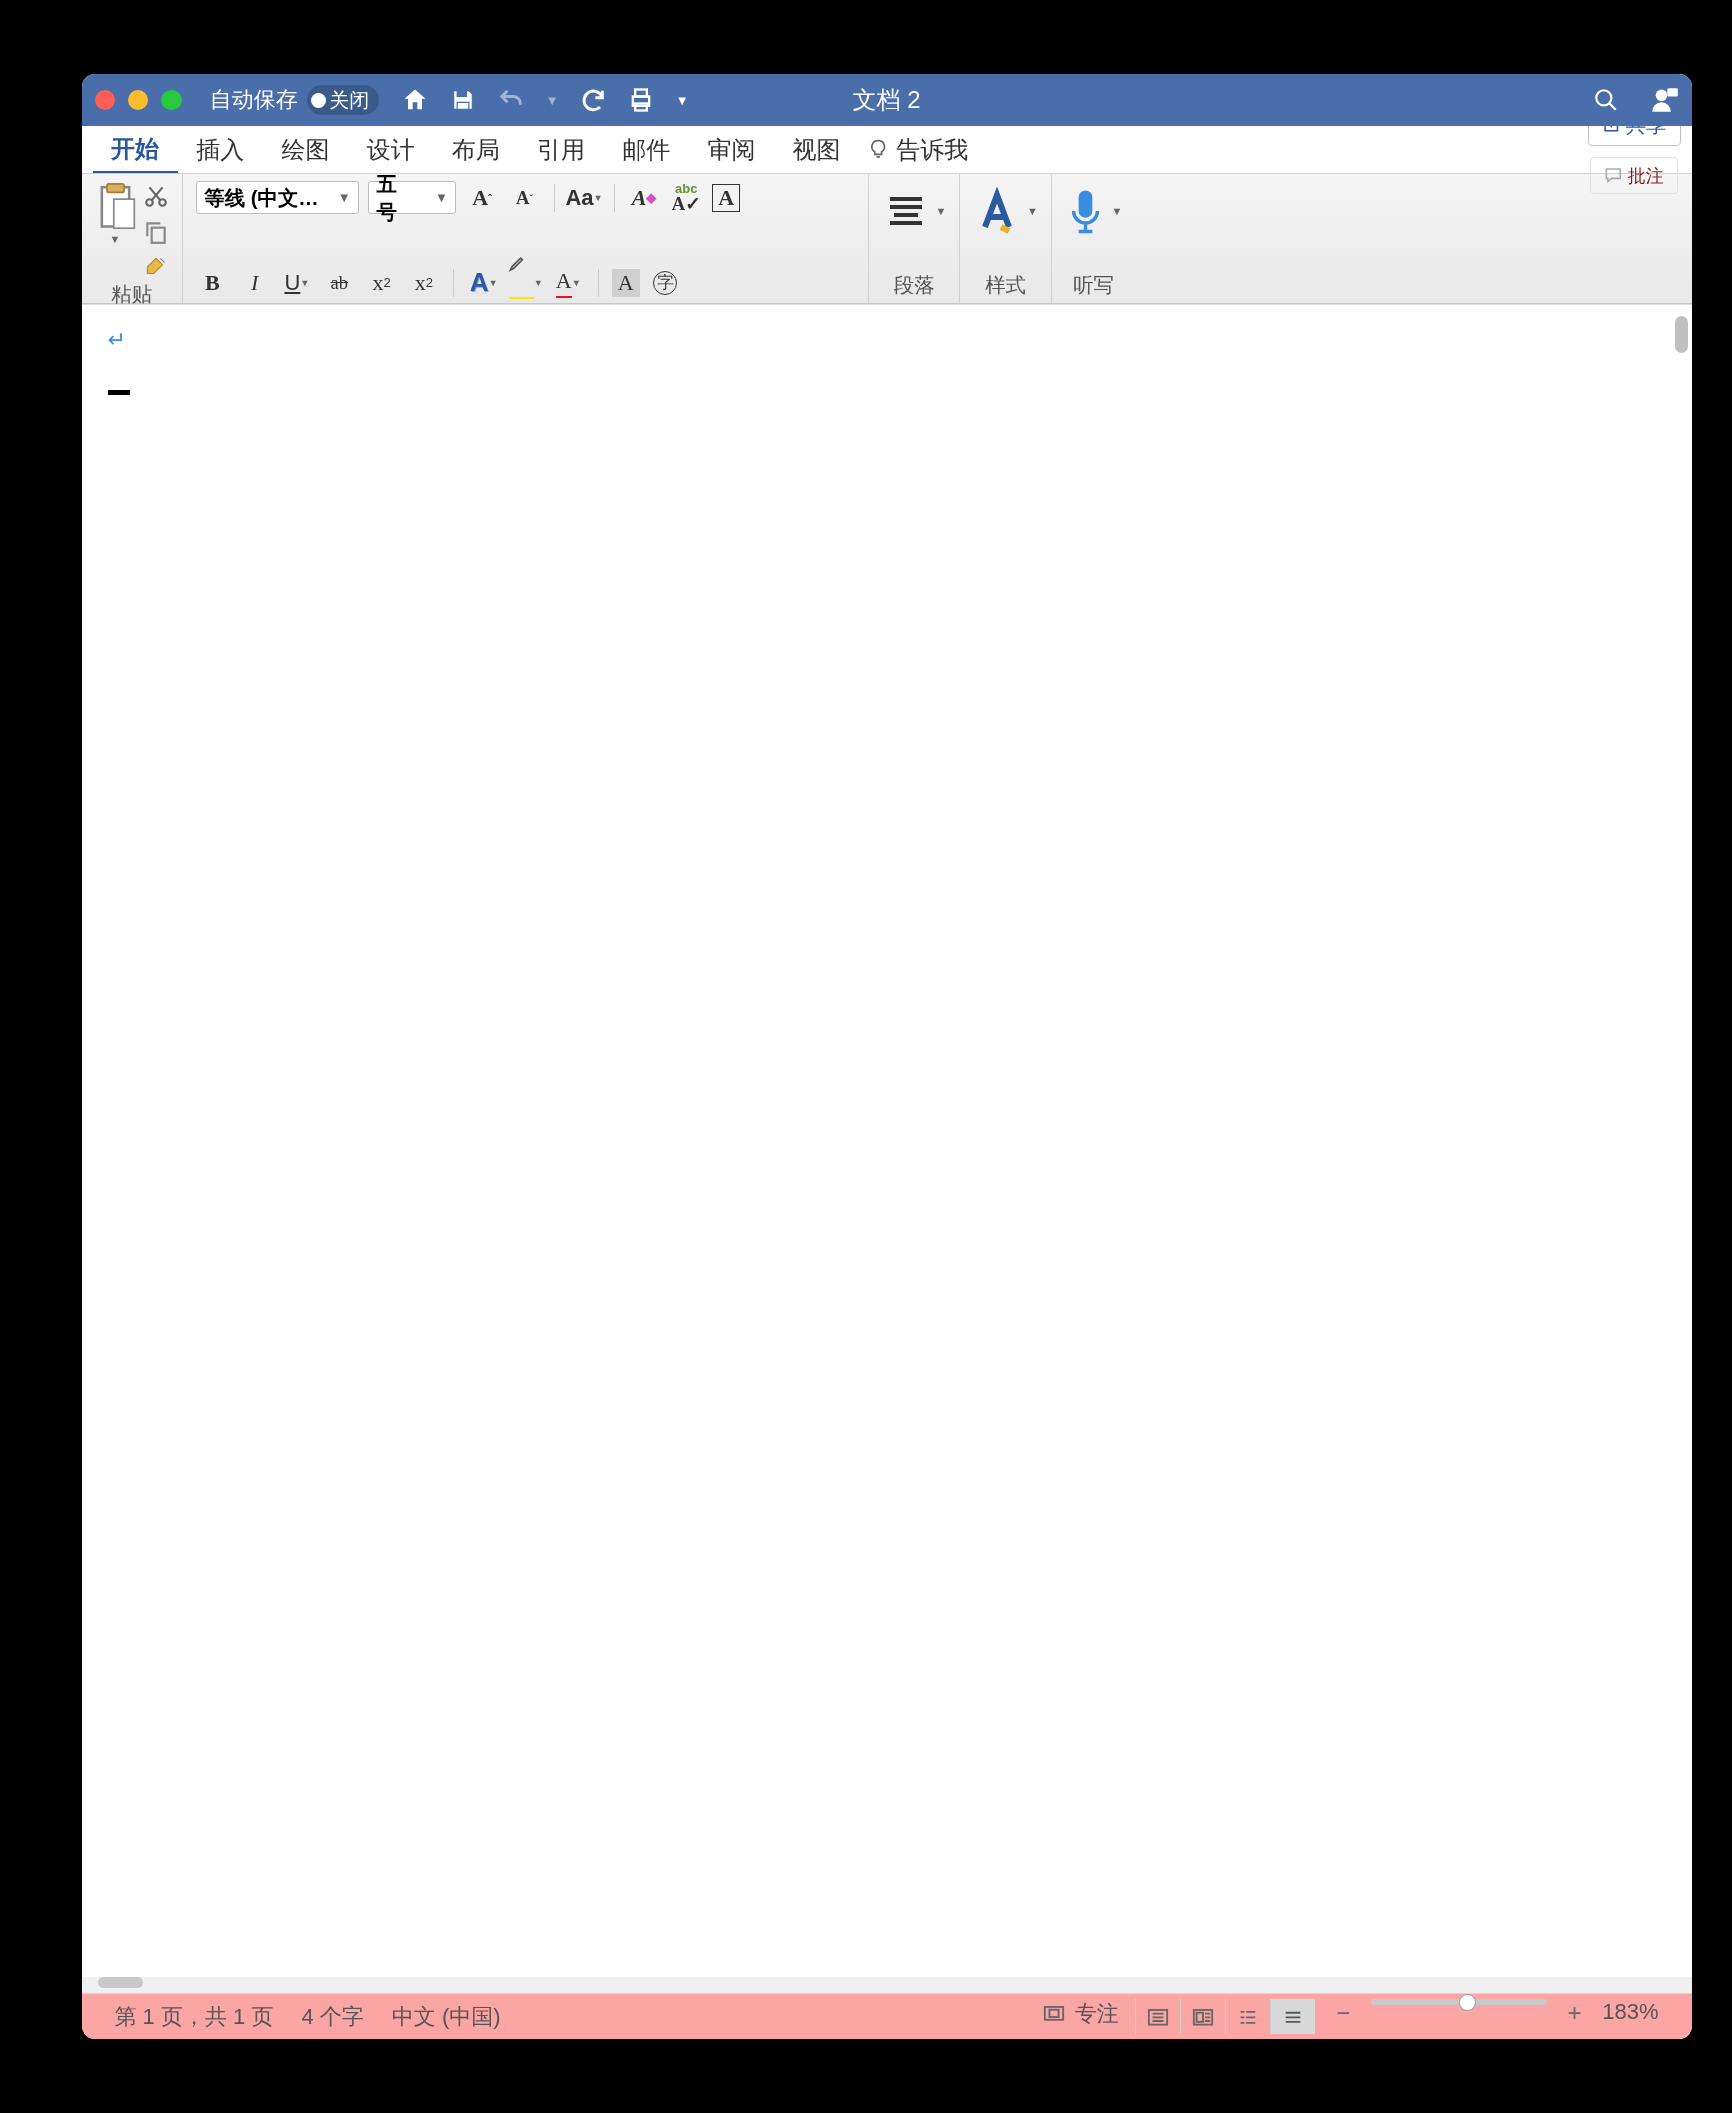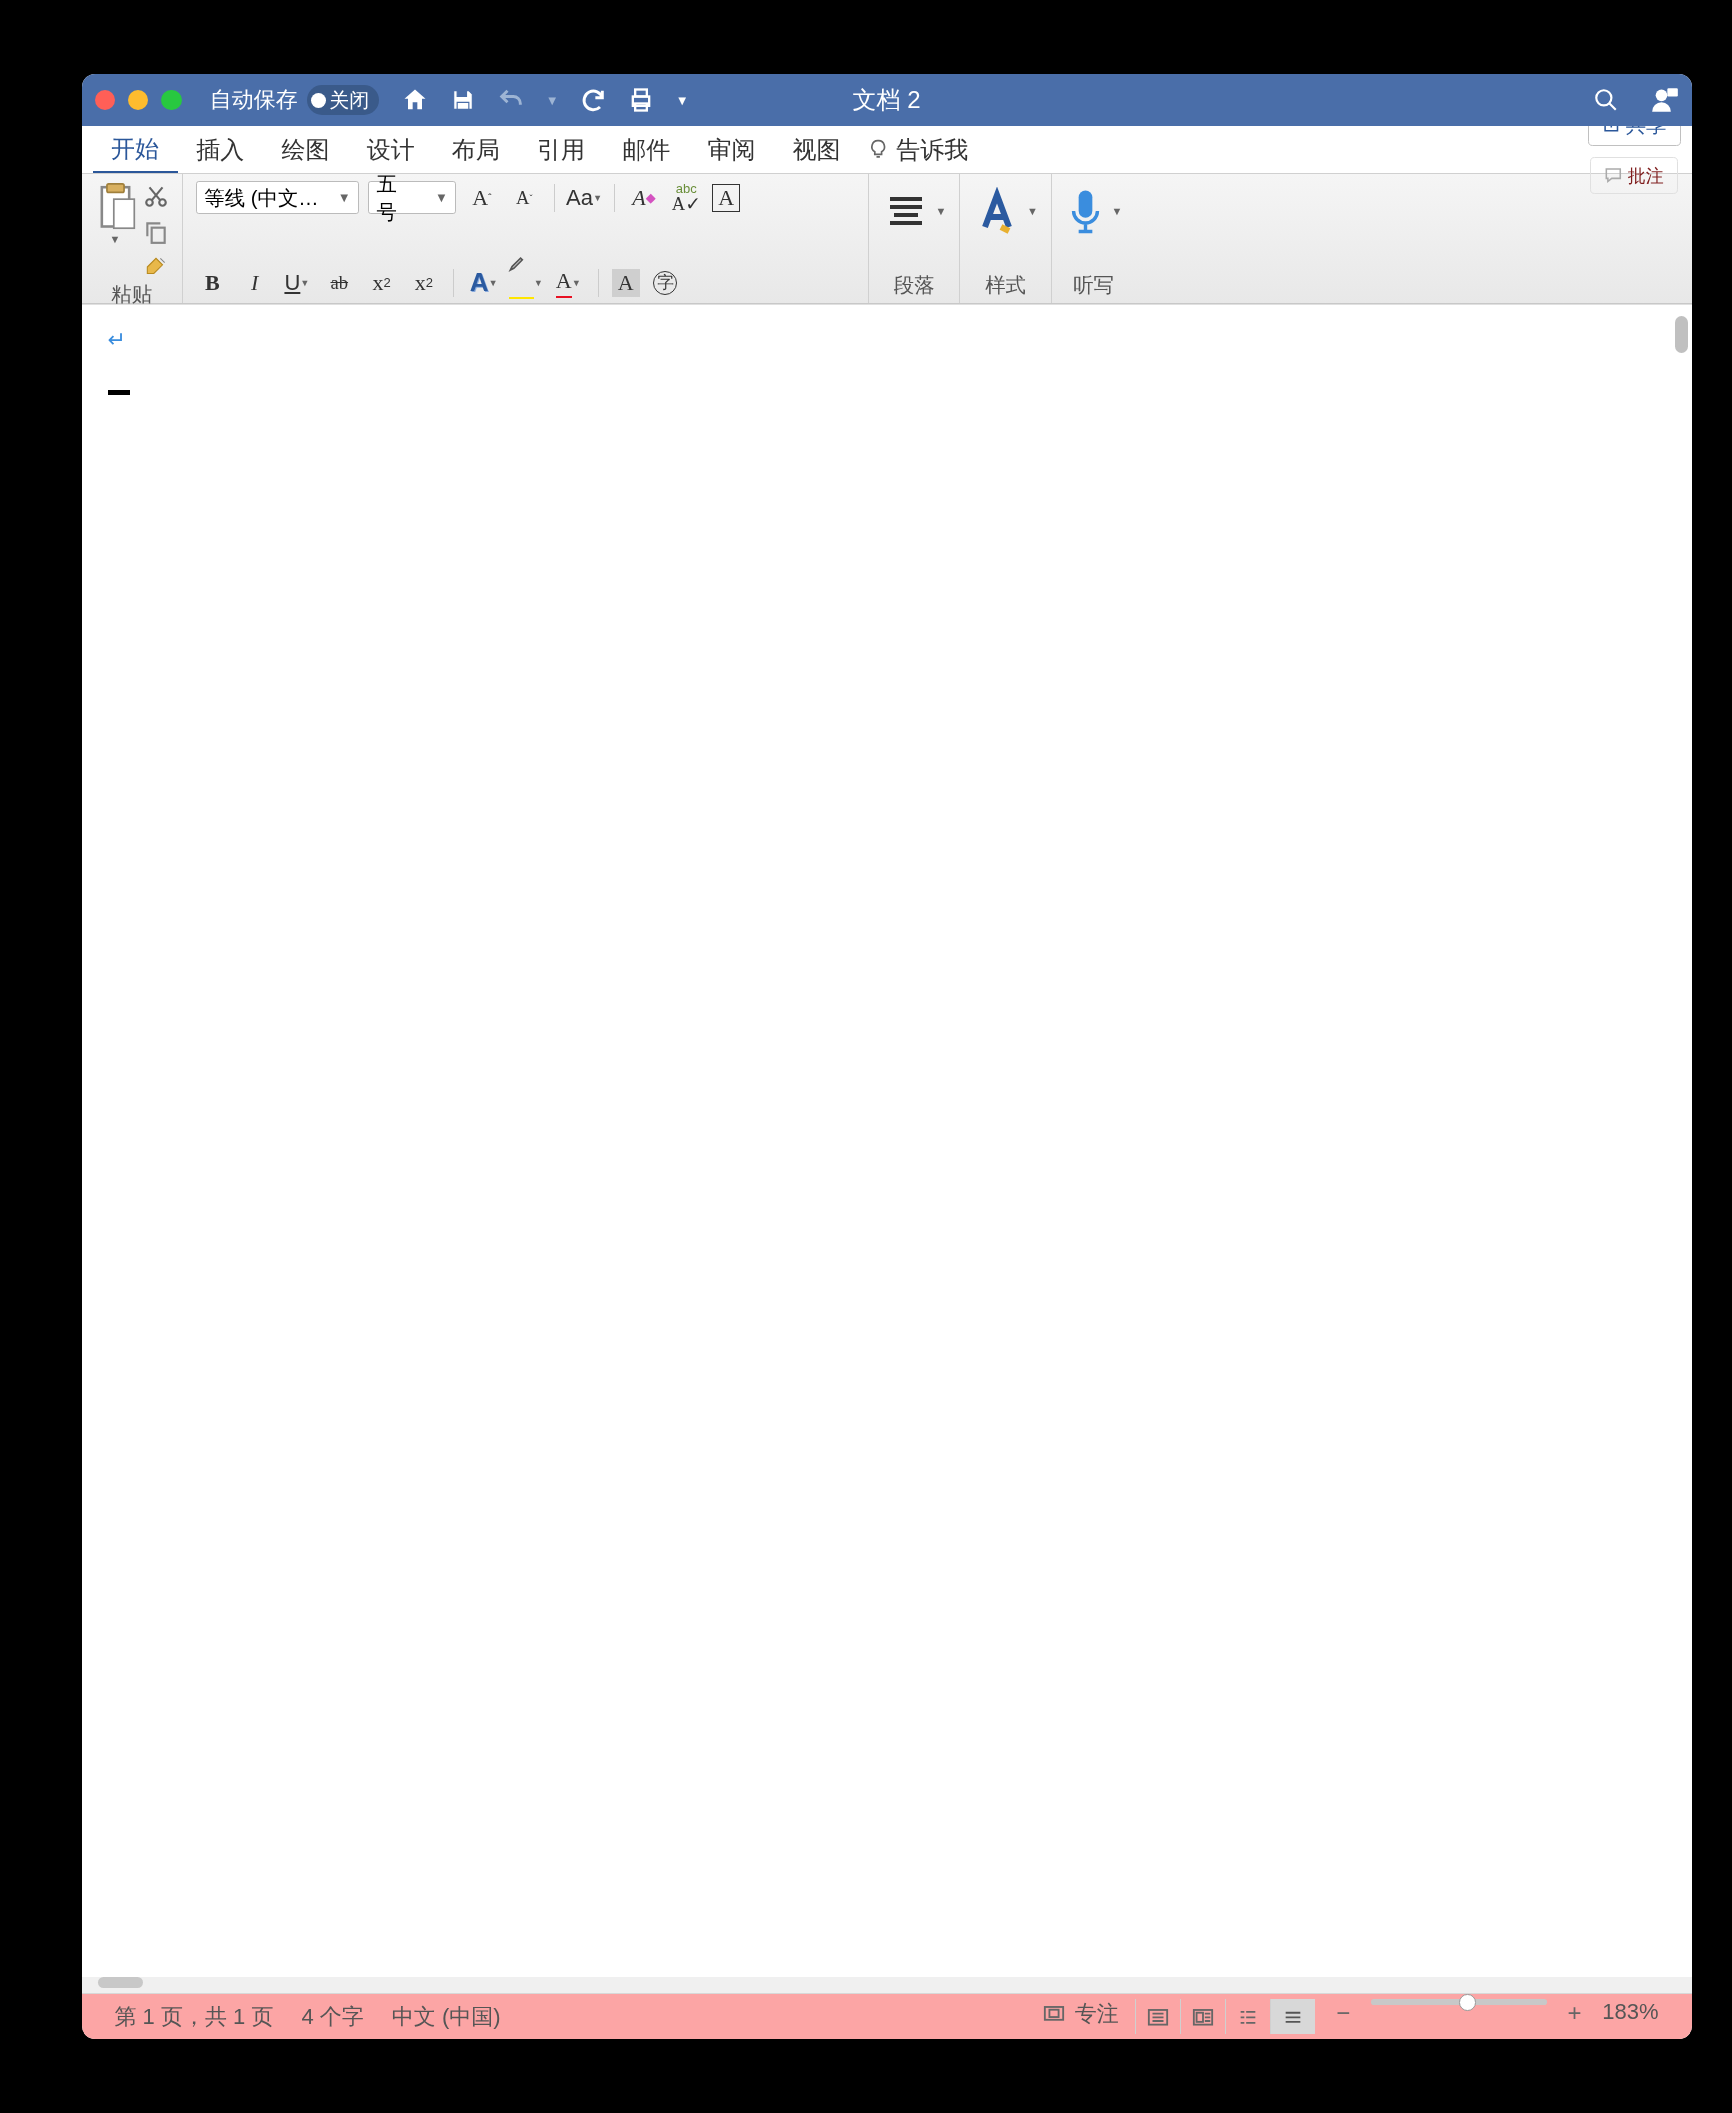--- a/index.html
+++ b/index.html
@@ -11,32 +11,32 @@
 .tl.r { background: #ff5f57; } .tl.y { background: #febc2e; } .tl.g { background: #28c840; }
 .autosave { margin-left: 28px; display: flex; align-items: center; gap: 9.3px; font-size: 22px; }
 .toggle { background: #3a5a8a; border-radius: 18.6px; padding: 1.9px 9.3px 1.9px 3.7px; font-size: 20px; display: flex; align-items: center; gap: 3.7px; }
 .toggle-dot { width: 15px; height: 15px; border-radius: 50%; background: #fff; }
 .qat { display: flex; gap: 20.4px; margin-left: 22px; align-items: center; }
 .qat svg, .qat .qi { width: 28px; height: 28px; }
 .title-center { position: absolute; left: 50%; transform: translateX(-50%); font-size: 24px; }
 .title-right { margin-left: auto; display: flex; gap: 32px; align-items: center; }
 .tabs { background: #fff; border-bottom: 0.9px solid #d0d0d0; height: 48px; display: flex; align-items: center; padding: 0 11px; font-size: 24px; color: #333; }
 .tab { padding: 0 18.6px; height: 100%; display: flex; align-items: center; cursor: pointer; }
-.tab.active { color: #2b579a; border-bottom: 2.8px solid #2b579a; font-weight: 400; }
+.tab.active { color: #2b579a; border-bottom: 2.8px solid #2b579a; font-weight: 700; }
 .tab-right { margin-left: auto; display: flex; gap: 11px; align-items: center; flex-direction: column; }
 .btn-share { border: 0.9px solid #c0c0c0; border-radius: 4.6px; padding: 5.6px 13px; font-size: 20.4px; color: #2b579a; display: flex; align-items: center; gap: 5.6px; }
 .btn-comment { border: 0.9px solid #e0e0e0; border-radius: 4.6px; padding: 5.6px 13px; font-size: 18px; color: #7f1d1d; display: flex; align-items: center; gap: 5px; }
 .ribbon { background: linear-gradient(#f5f5f5,#e8e8e8); height: 130px; display: flex; border-bottom: 0.9px solid #c8c8c8; }
 .group { border-right: 0.9px solid #d0d0d0; padding: 7.4px 13px 3.7px; display: flex; flex-direction: column; justify-content: space-between; }
 .group-label { text-align: center; font-size: 20.4px; color: #555; }
 .clipboard-big { display: flex; align-items: flex-start; gap: 7.4px; }
 .paste-main { display: flex; flex-direction: column; align-items: center; gap: 1.9px; }
 .clip-side { display: flex; flex-direction: column; gap: 9.3px; margin-top: 1.9px; }
 .clip-side svg { width: 26px; height: 26px; }
-.font-row1 { display: flex; gap: 9.3px; align-items: center; margin-bottom: 7.4px; }
+.font-row1 { display: flex; gap: 9.3px; align-items: center; margin-bottom: 7.4px; font-weight: bold; }
 .combo { border: 0.9px solid #bbb; background: #fff; height: 33px; display: flex; align-items: center; padding: 0 7.4px; font-size: 20.4px; border-radius: 2.8px; }
 .combo.font { width: 163px; } .combo.size { width: 88px; gap: 36px; }
 .chev { margin-left: auto; font-size: 13px; color: #666; }
 .ribbtn { width: 33px; height: 33px; display: flex; align-items: center; justify-content: center; font-size: 22px; color: #333; }
 .font-row2 { display: flex; gap: 9.3px; align-items: center; }
 .font-row2 .ribbtn { font-family: Georgia, serif; }
 .sep { width: 0.9px; height: 28px; background: #ccc; margin: 0 3.7px; }
 .big-icon-group { display: flex; flex-direction: column; align-items: center; padding-top: 5.6px; }
 .big-icon-row { display: flex; align-items: center; gap: 5.6px; }
 .document-area { background: #fff; height: 1670px; position: relative; padding: 22px 26px; border-top: 0.9px solid #e0e0e0; }

